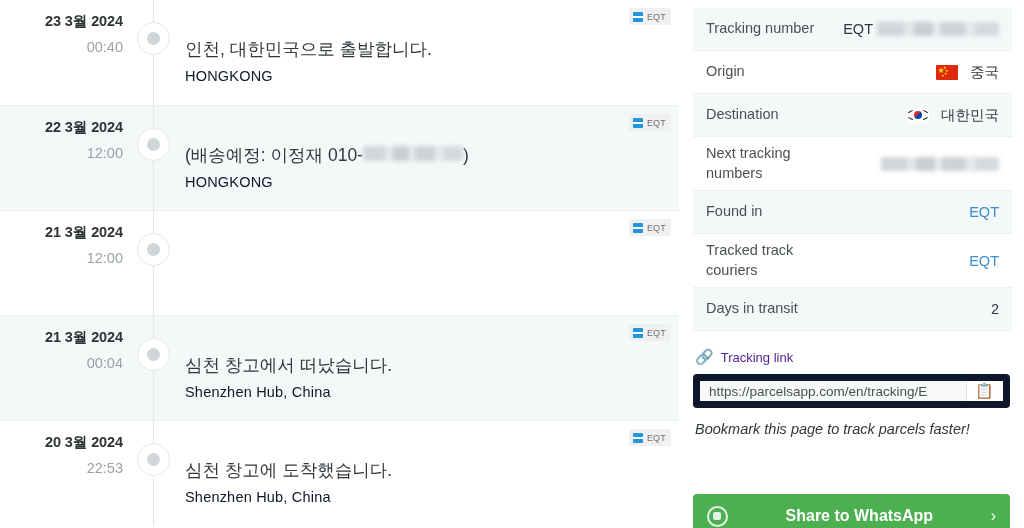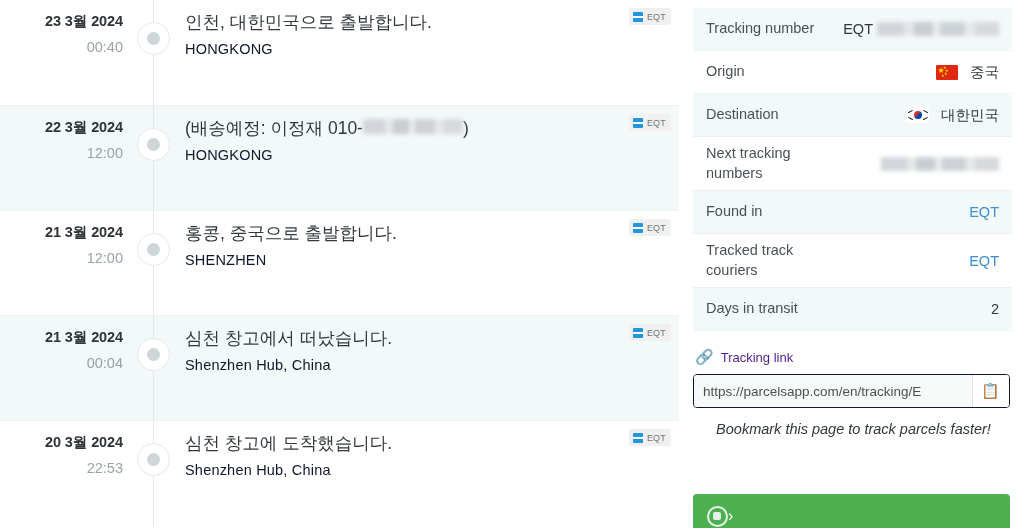--- a/index.html
+++ b/index.html
@@ -85,21 +85,21 @@
   }
   .tl-marker .dot {
     width: 13px;
     height: 13px;
     border-radius: 50%;
     background: #cfd6d8;
   }
 
   .tl-body {
     flex: 1 1 auto;
-    padding-top: 11px;
+    padding-top: 38px;
     padding-right: 70px;
     min-width: 0;
   }
   .tl-status {
     font-size: 17.5px;
     color: #31373a;
     line-height: 1.3;
     white-space: nowrap;
     display: flex;
     align-items: baseline;
@@ -237,21 +237,21 @@
     font-size: 13px;
     color: #4c1d95;
     text-align: center;
   }
   .chain-icon { font-size: 15px; color: #31373a; }
 
   .link-box {
     display: flex;
     align-items: stretch;
     height: 34px;
-    border: 1px solid #0f172a;
+    border: 7px solid #0f172a;
     border-radius: 4px;
     overflow: hidden;
     background: #f7f8f8;
     width: 317px;
   }
   .link-input {
     flex: 1 1 auto;
     border: none;
     background: #f7f8f8;
     font-size: 13.5px;
@@ -270,21 +270,20 @@
     align-items: center;
     justify-content: center;
     cursor: pointer;
     font-size: 15px;
   }
   .bookmark-note {
     font-size: 14.5px;
     font-style: italic;
     color: #31373a;
     margin: 13px 0 0 2px;
-    text-align: center;
   }
 
   .wa-btn {
     position: absolute;
     left: 14px;
     bottom: -10px;
     width: 317px;
     height: 44px;
     background: #4caf50;
     border-radius: 4px;
@@ -373,26 +372,20 @@
       <div class="tl-row">
         <div class="tl-date">
           <div class="d">21 3월 2024</div>
           <div class="t">12:00</div>
         </div>
         <div class="tl-axis">
           <div class="tl-line"></div>
           <div class="tl-marker">
             <div class="dot"></div>
           </div>
-        </div>
-        <div class="tl-body">
-          <div class="tl-status">
-            <span>홍콩, 중국으로 출발합니다.</span>
-          </div>
-          <div class="tl-place">SHENZHEN</div>
         </div>
         <div class="eqt-badge">
           <span class="mark"></span>
           <span class="txt">EQT</span>
         </div>
       </div>
       <div class="tl-row alt">
         <div class="tl-date">
           <div class="d">21 3월 2024</div>
           <div class="t">00:04</div>
@@ -509,17 +502,18 @@
       <input class="link-input" type="text" readonly="" value="https://parcelsapp.com/en/tracking/E" style="">
       <button class="copy-btn">
         <span>📋</span>
       </button>
     </div>
 
     <div class="bookmark-note">Bookmark this page to track parcels faster!</div>
 
     <button class="wa-btn">
       <span class="wa-ico"></span>
+      <span class="wa-label">Share to WhatsApp</span>
       <span class="wa-chev">›</span>
     </button>
 
   </div>
 </div>
 
 </body></html>

